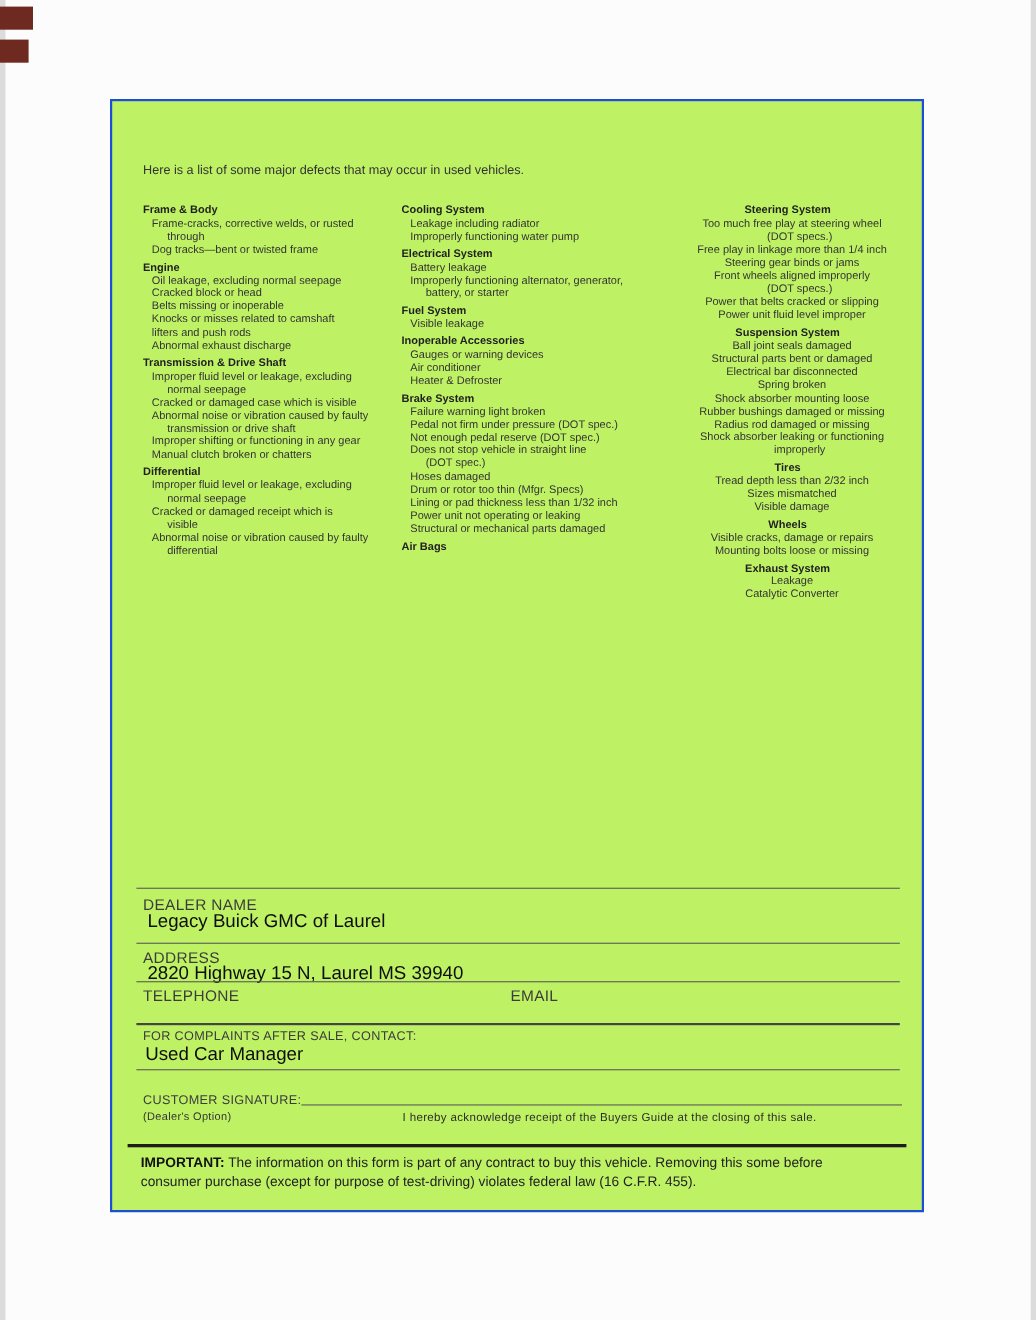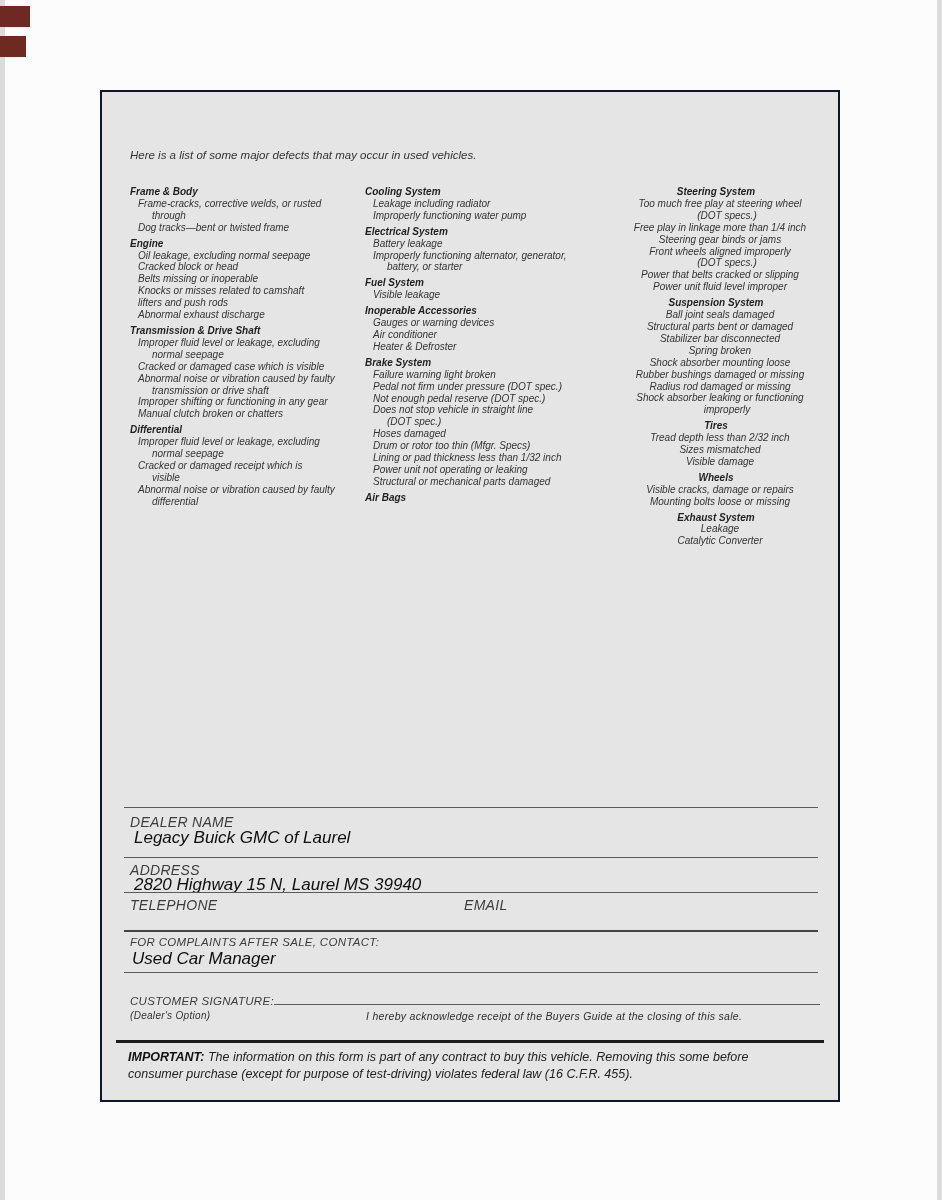--- a/index.html
+++ b/index.html
@@ -9,21 +9,21 @@
   }
   .edge-strip{position:absolute;top:0;bottom:0;width:5px;background:#dcdcdc;}
   .edge-left{left:0;}
   .edge-right{right:0;}
   .red-mark{position:absolute;left:0;background:#6e2a20;}
   .red-mark.m1{top:6px;width:30px;height:21px;}
   .red-mark.m2{top:36px;width:26px;height:21px;}
 
   .doc{
     position:absolute;left:100px;top:90px;width:736px;height:1008px;
-    border:2px solid #0f172a;background:#e5e5e5;font-style:italic;
+    border:2px solid #1d4ed8;background:#bef264;
   }
   .intro{position:absolute;left:28px;top:57px;font-size:11.5px;color:#333;}
 
   .col{position:absolute;top:94px;width:234px;color:#333;}
   .col1{left:28px;}
   .col2{left:263px;}
   .col3{left:497px;text-align:center;}
   .sec{margin-bottom:4px;}
   .ln{font-size:10px;line-height:11.9px;white-space:nowrap;}
   .sech{font-weight:bold;color:#1f1f1f;}
@@ -139,21 +139,21 @@
         <div class="ln i1">Steering gear binds or jams</div>
         <div class="ln i1">Front wheels aligned improperly</div>
         <div class="ln i2">(DOT specs.)</div>
         <div class="ln i1">Power that belts cracked or slipping</div>
         <div class="ln i1">Power unit fluid level improper</div>
       </div>
       <div class="sec">
         <div class="ln sech">Suspension System</div>
         <div class="ln i1">Ball joint seals damaged</div>
         <div class="ln i1">Structural parts bent or damaged</div>
-        <div class="ln i1">Stabilizer bar disconnected</div>
+        <div class="ln i1">Electrical bar disconnected</div>
         <div class="ln i1">Spring broken</div>
         <div class="ln i1">Shock absorber mounting loose</div>
         <div class="ln i1">Rubber bushings damaged or missing</div>
         <div class="ln i1">Radius rod damaged or missing</div>
         <div class="ln i1">Shock absorber leaking or functioning</div>
         <div class="ln i2">improperly</div>
       </div>
       <div class="sec">
         <div class="ln sech">Tires</div>
         <div class="ln i1">Tread depth less than 2/32 inch</div>

